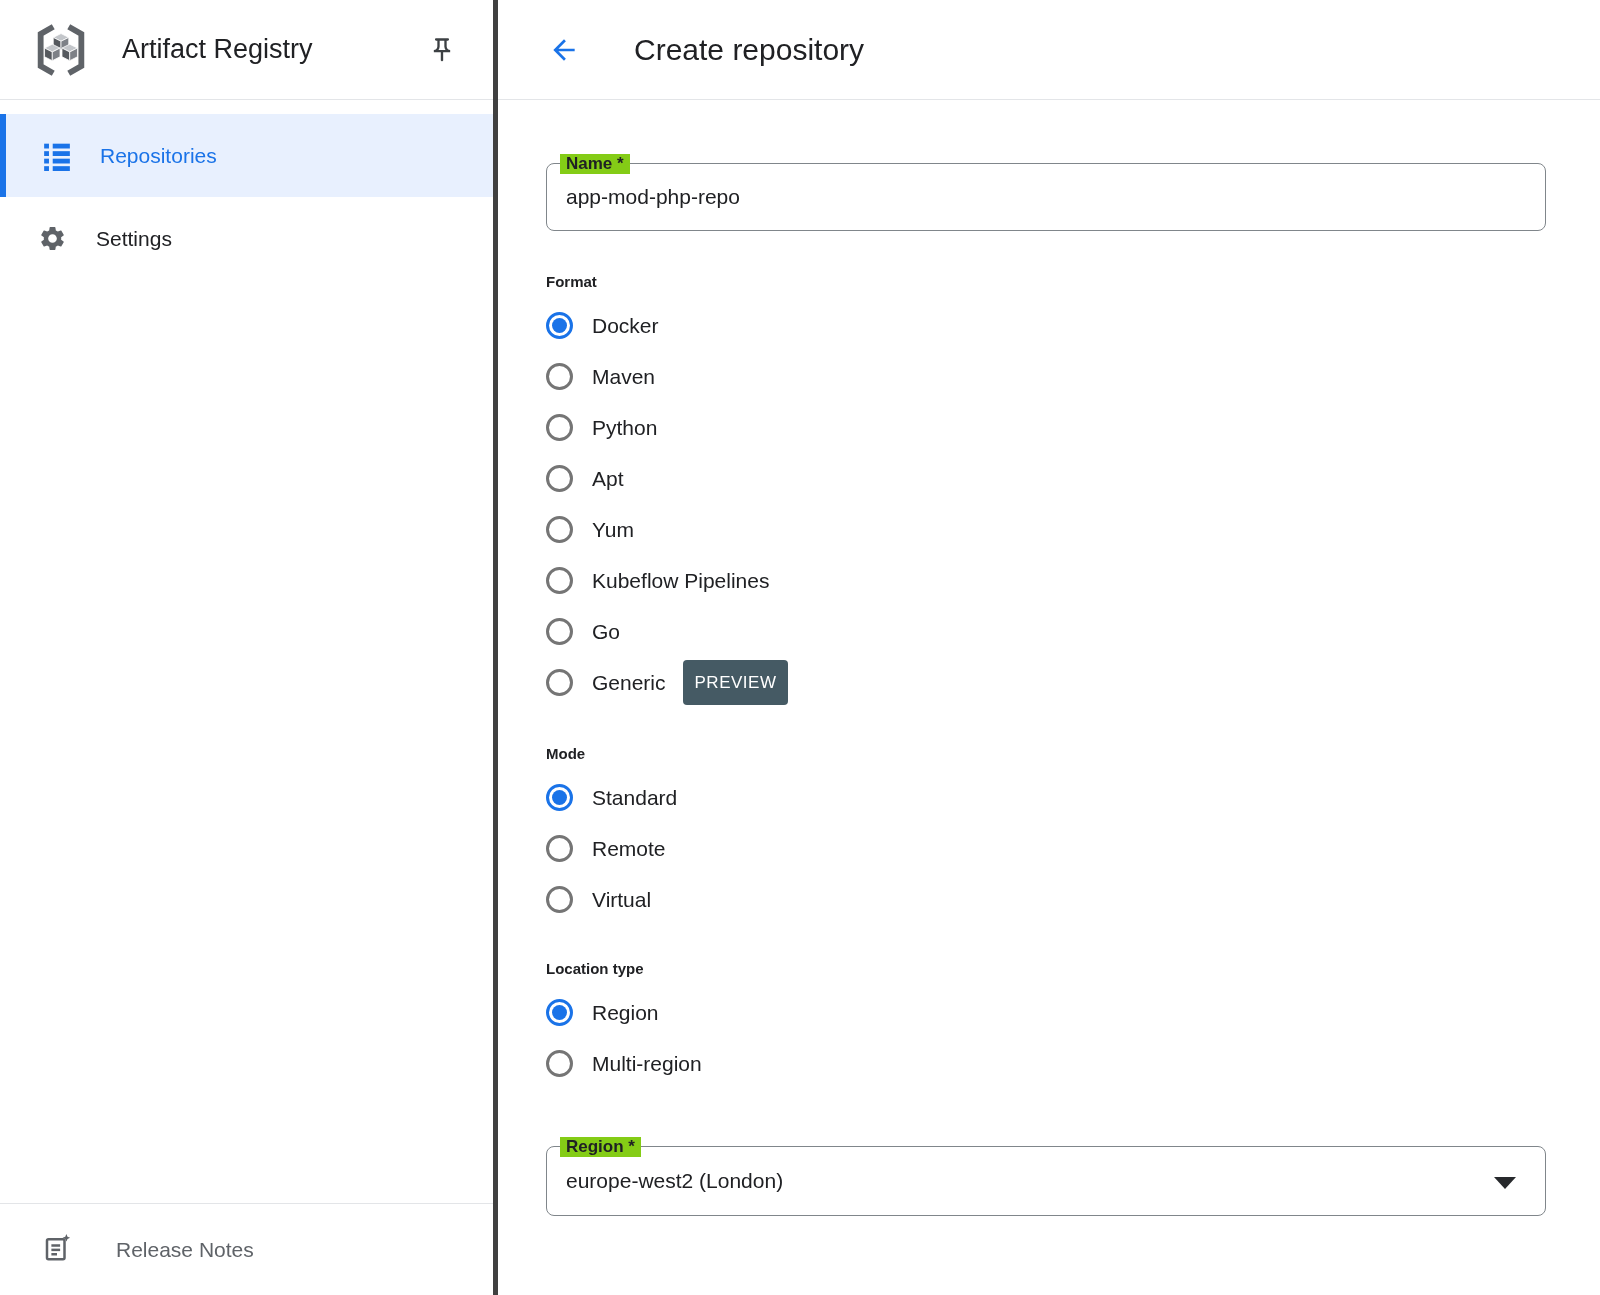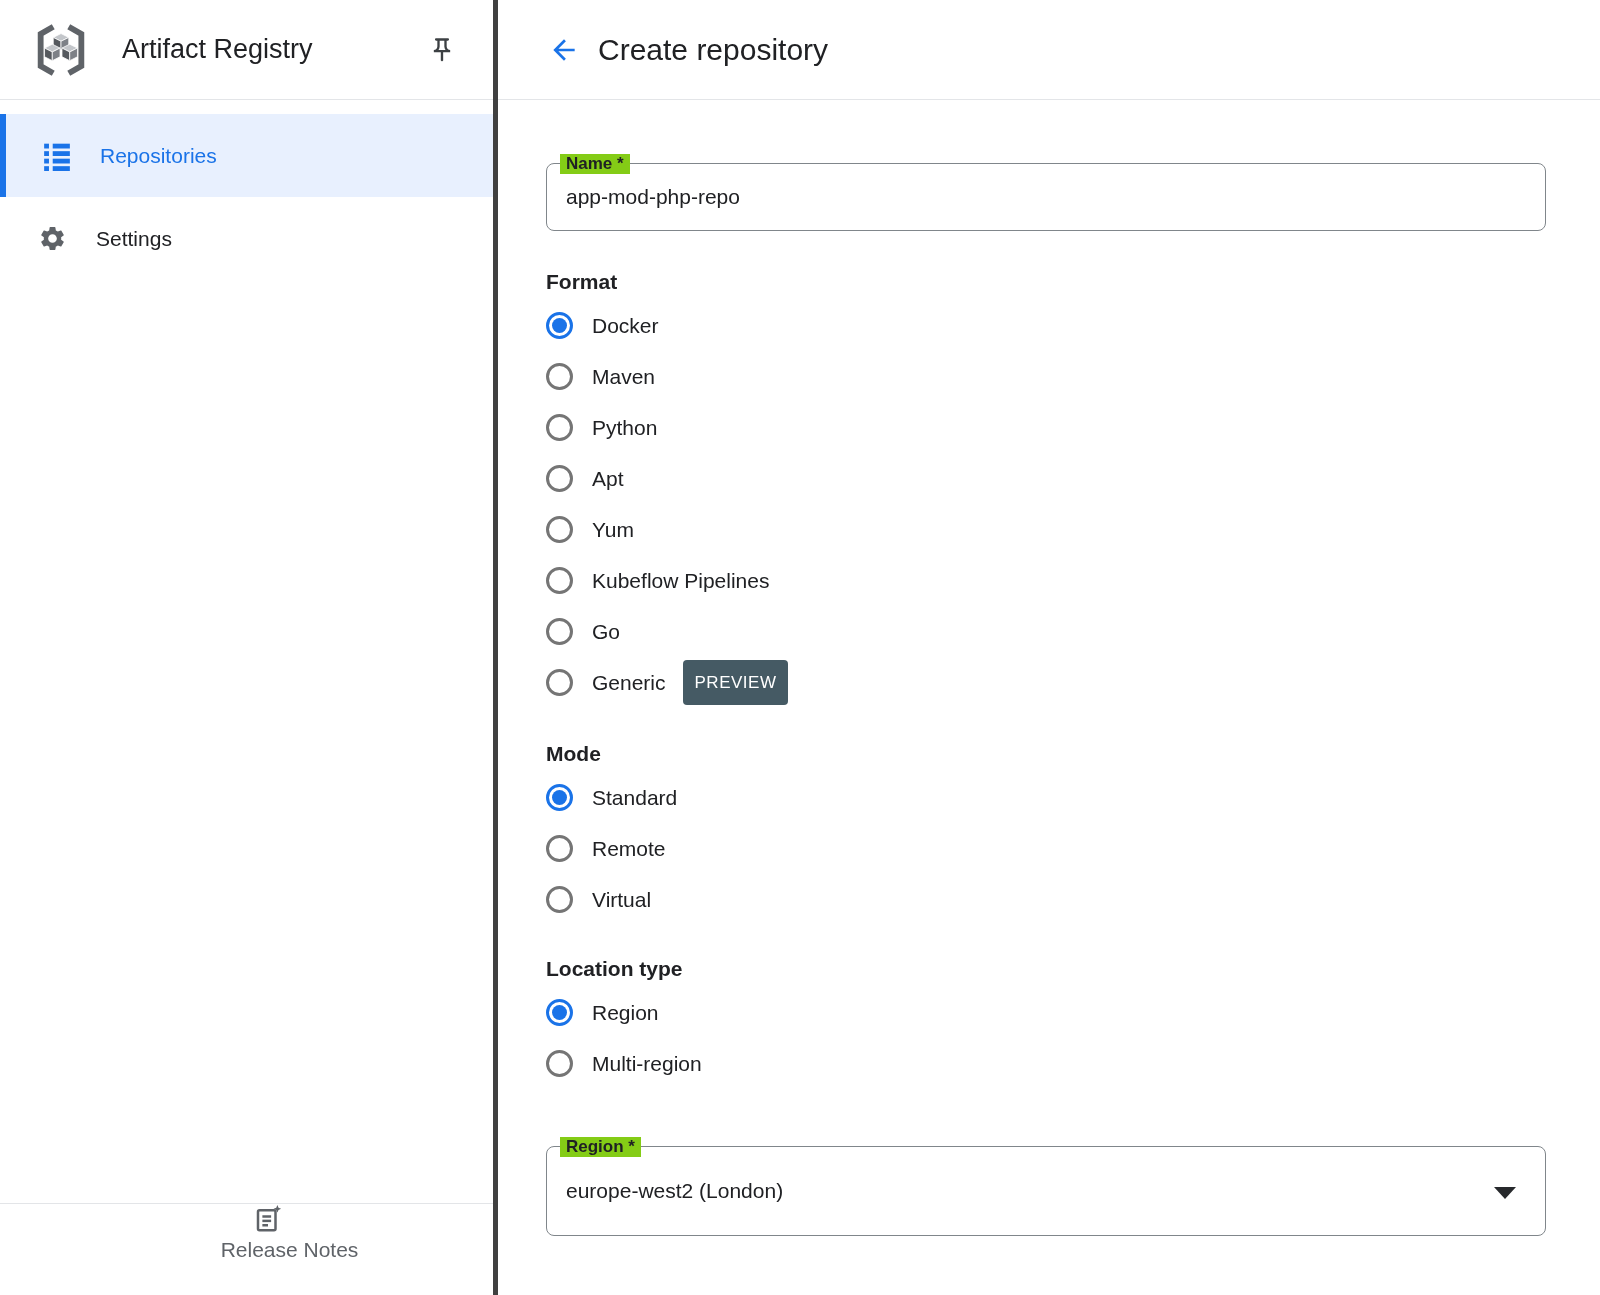--- a/index.html
+++ b/index.html
@@ -15,43 +15,43 @@
   .pin-btn { width: 34px; height: 34px; display: flex; align-items: center; justify-content: center; cursor: pointer; }
 
   .nav { padding-top: 14px; }
   .nav-item { height: 83px; display: flex; align-items: center; padding-left: 38px; cursor: pointer; }
   .nav-item .nav-icon { width: 30px; height: 30px; flex: 0 0 30px; display: flex; align-items: center; }
   .nav-item .nav-label { margin-left: 28px; font-size: 21px; color: #202124; }
   .nav-item.selected { background: #e8f0fe; border-left: 6px solid #1a73e8; padding-left: 36px; }
   .nav-item.selected .nav-label { color: #1a73e8; }
 
   .sidebar-footer { position: absolute; left: 0; right: 0; bottom: 0; height: 92px; border-top: 1px solid #e3e5e8;
-    display: flex; align-items: center; padding-left: 42px; cursor: pointer; flex-direction: column; }
+    display: flex; align-items: center; padding-left: 42px; cursor: pointer; }
   .sidebar-footer .nav-label { margin-left: 44px; font-size: 21px; color: #5f6368; }
 
   
   .main { flex: 1; position: relative; background: #fff; }
   .main-header { height: 100px; display: flex; align-items: center; padding-left: 48px; border-bottom: 1px solid #e3e5e8; }
   .back-btn { width: 36px; height: 36px; display: flex; align-items: center; justify-content: center; cursor: pointer; }
-  .page-title { font-size: 30px; font-weight: 400; color: #202124; margin-left: 16px; }
+  .page-title { font-size: 30px; font-weight: 400; color: #202124; margin-left: 52px; }
 
   .content { padding-left: 48px; }
 
   
   .text-field { position: relative; width: 1000px; height: 68px; border: 1px solid #80868b; border-radius: 8px; background: #fff; cursor: text; }
   .text-field .field-label { position: absolute; top: -10px; left: 13px; background: #84cc16; padding: 0 6px;
     font-size: 17px; font-weight: 600; color: #202124; line-height: 20px; }
   .text-field .field-value { position: absolute; left: 19px; top: 50%; transform: translateY(-50%); font-size: 21px; color: #202124; }
   .name-field { margin-top: 63px; }
-  .region-field { margin-top: 57px; height: 90px; cursor: pointer; text-align: center; }
+  .region-field { margin-top: 57px; height: 70px; cursor: pointer; text-align: center; }
   .dropdown-caret { position: absolute; right: 29px; top: 50%; margin-top: -4px; width: 0; height: 0;
     border-left: 11px solid transparent; border-right: 11px solid transparent; border-top: 12px solid #27292c; }
 
   
-  .section-title { font-size: 21px; font-weight: 600; color: #202124; line-height: 23px; }
+  .section-title { font-size: 15px; font-weight: 600; color: #202124; line-height: 23px; }
   .sec-format { margin-top: 39px; }
   .sec-mode { margin-top: 34px; }
   .sec-location { margin-top: 32px; }
   .radio-group { margin-top: 7px; }
   .radio-row { height: 51px; display: flex; align-items: center; cursor: pointer; }
   .radio { box-sizing: border-box; width: 27px; height: 27px; flex: 0 0 27px; border: 3px solid #757575; border-radius: 50%; position: relative; }
   .radio.checked { border-color: #1a73e8; }
   .radio.checked::after { content: ""; position: absolute; inset: 3px; border-radius: 50%; background: #1a73e8; }
   .radio-label { margin-left: 19px; font-size: 21px; color: #202124; }
   .preview-badge { margin-left: 17px; background: #455a64; color: #fff; font-size: 17px; font-weight: 500;

